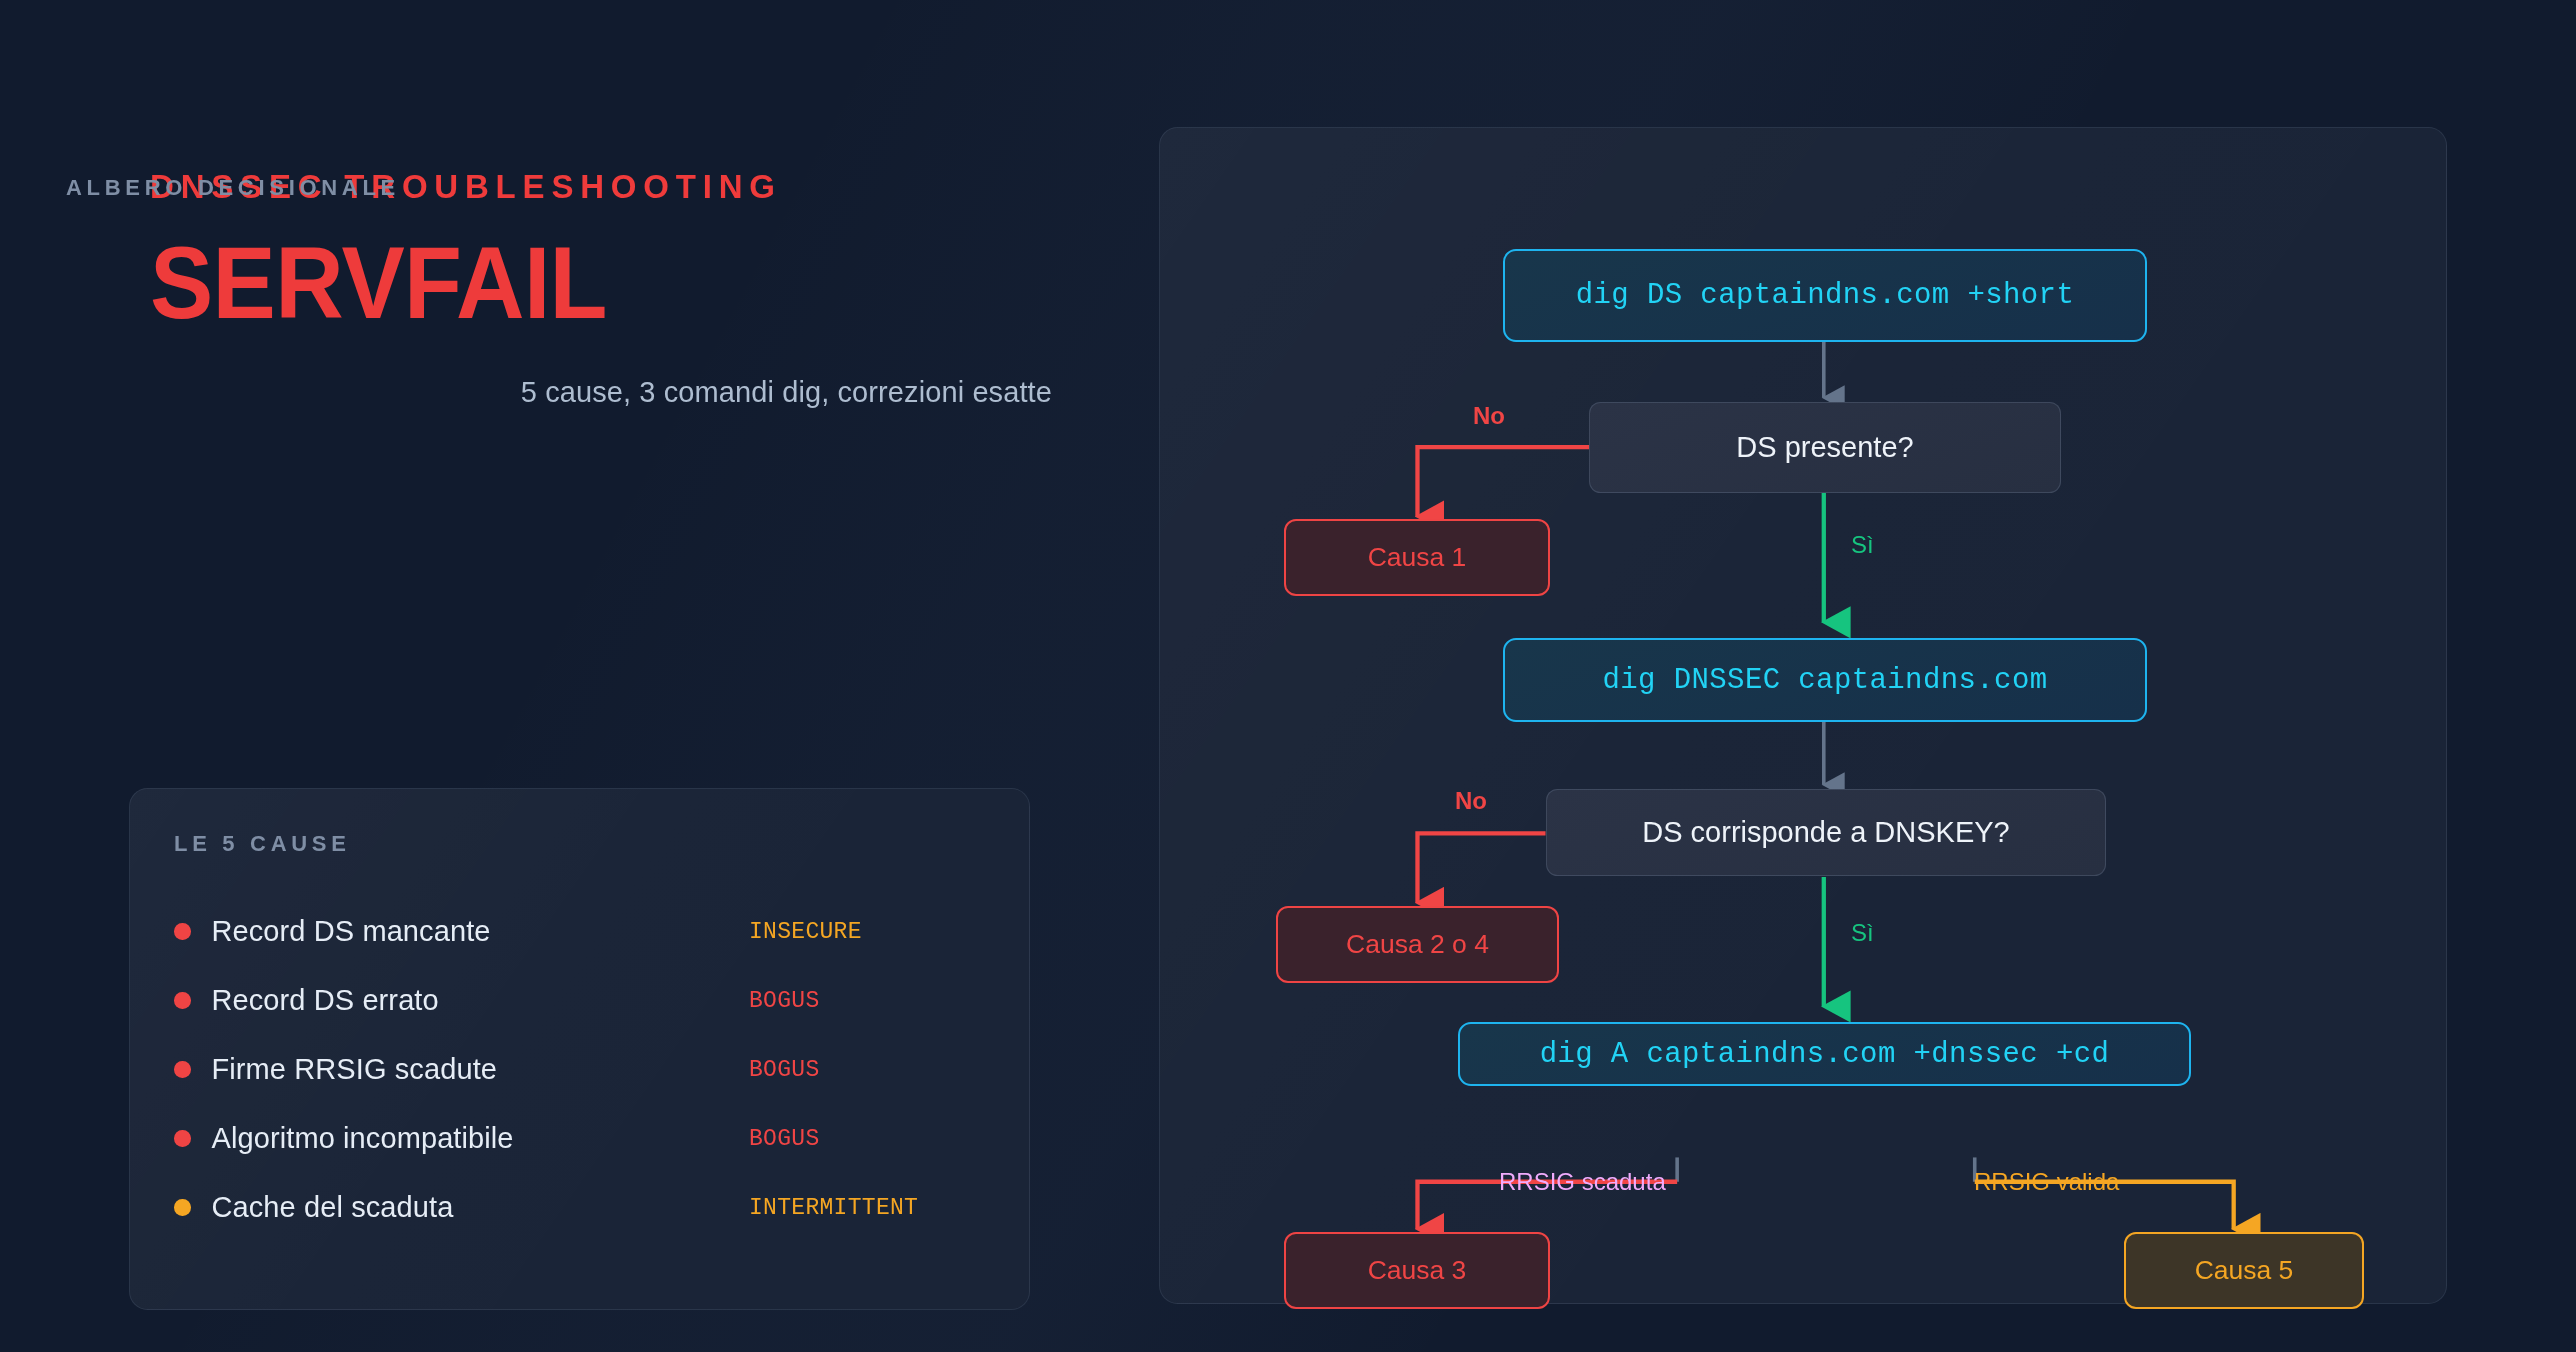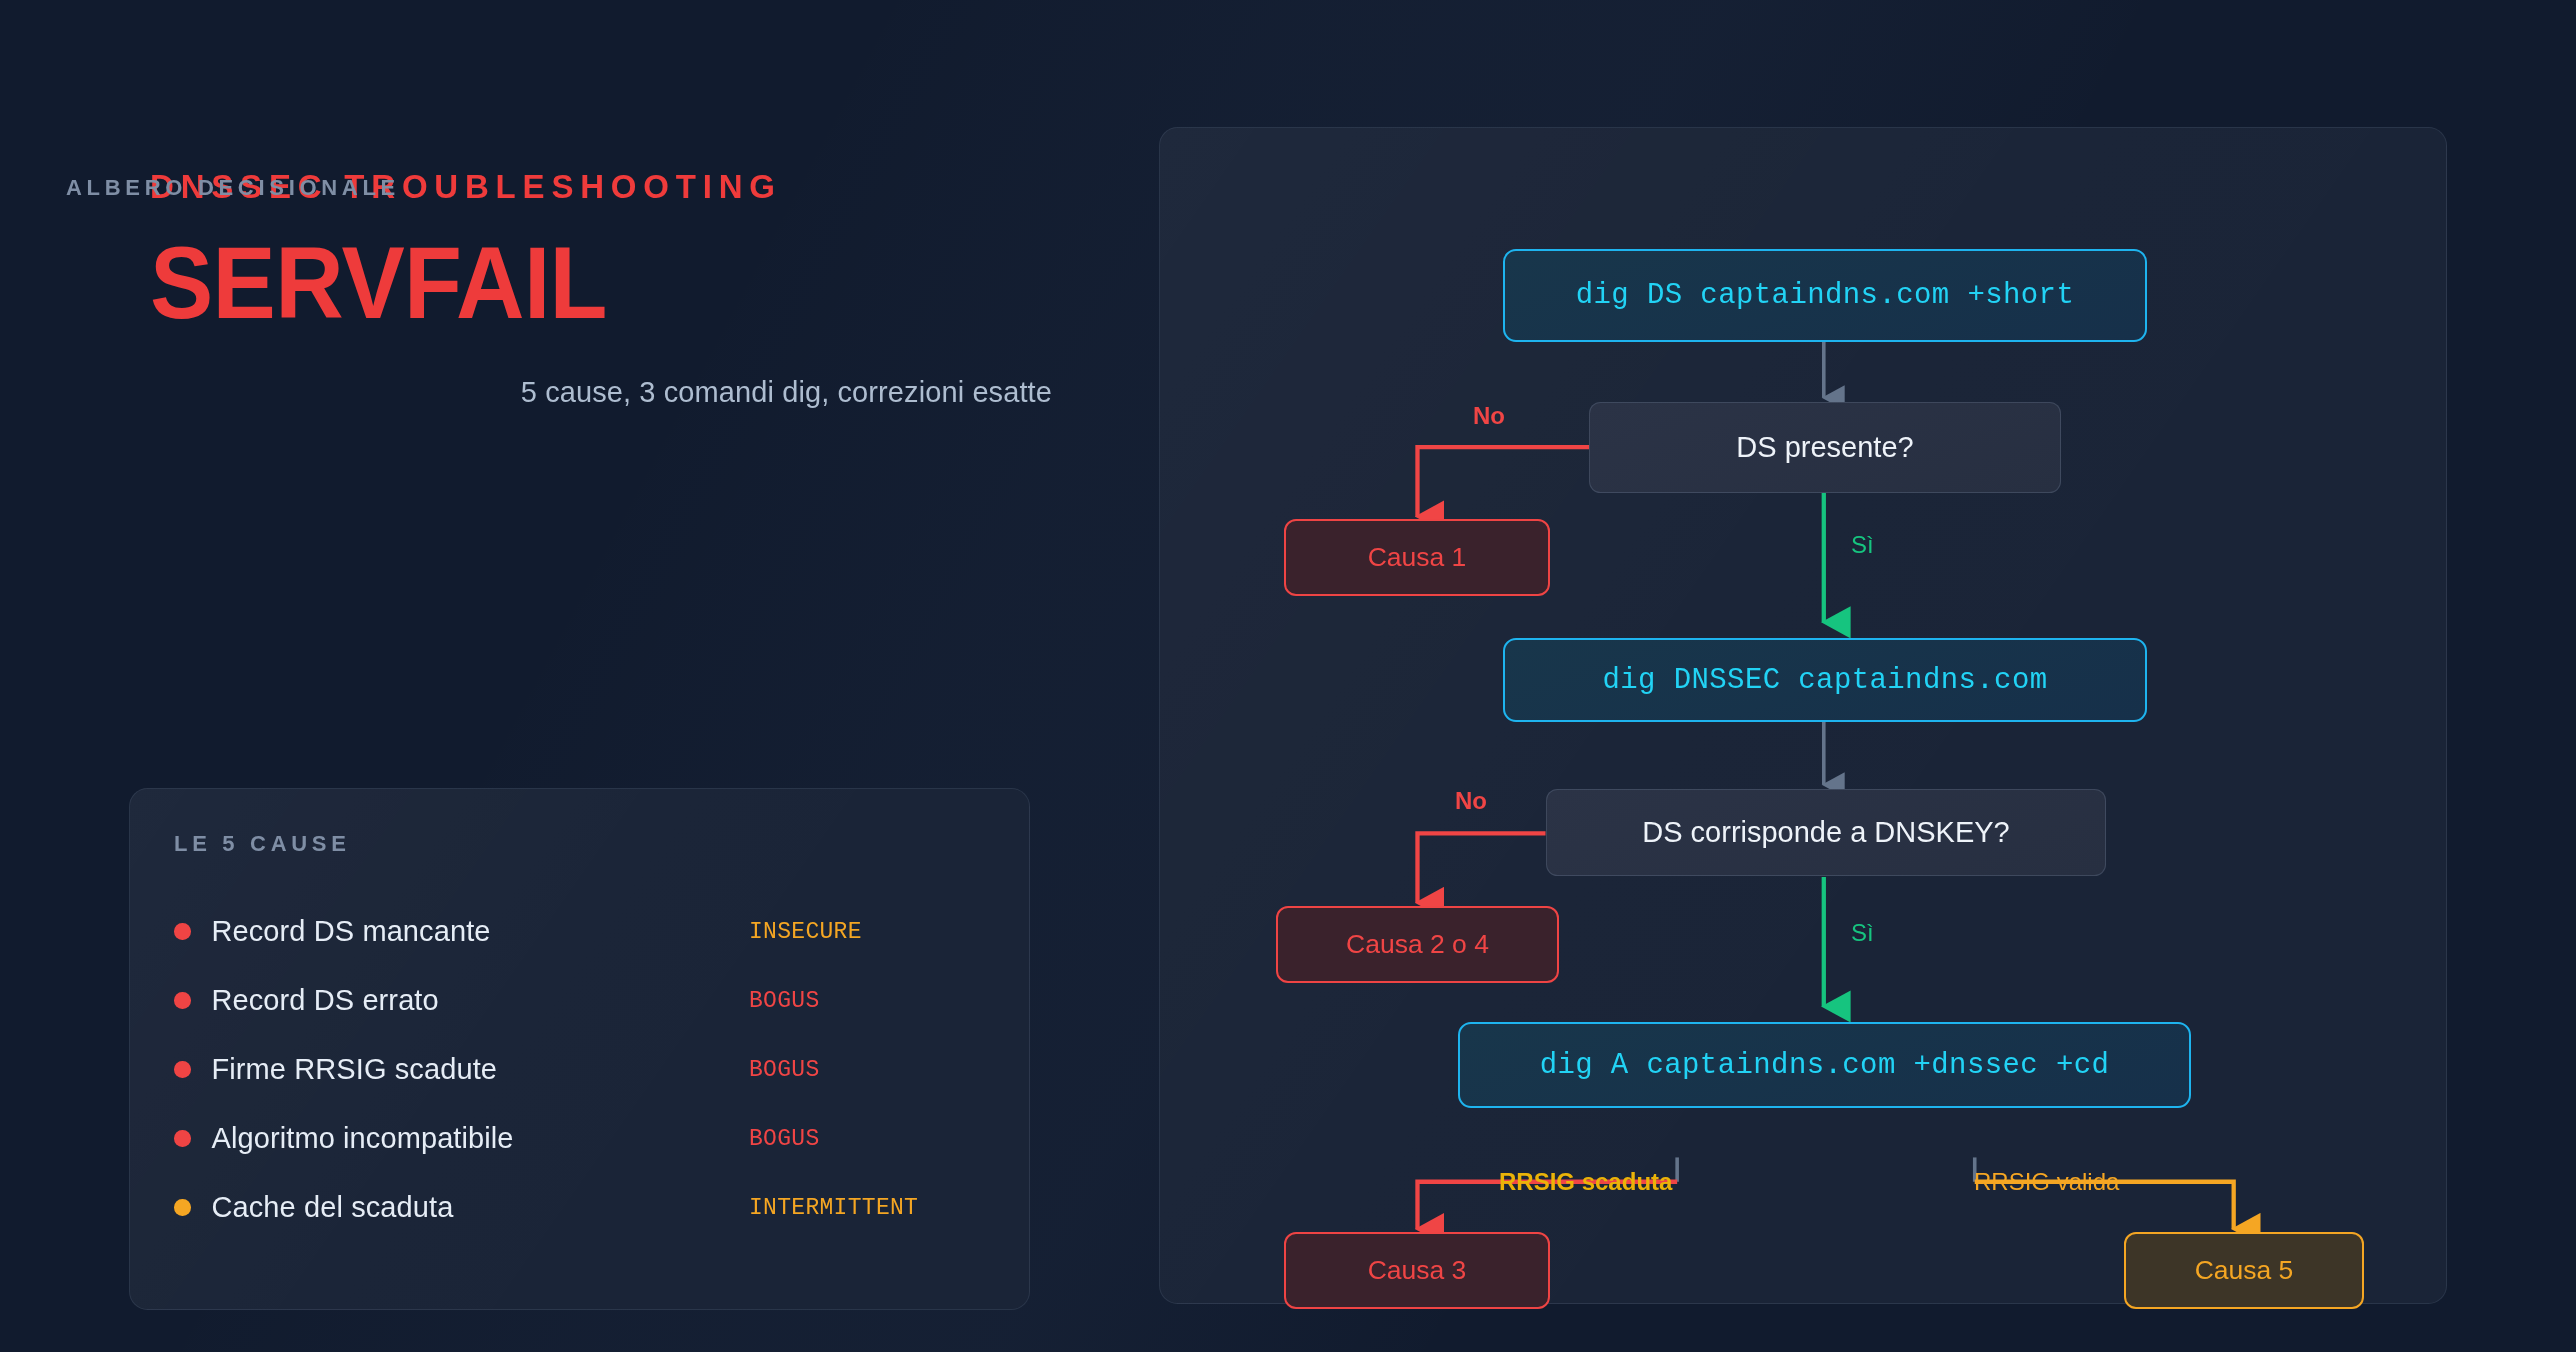--- a/index.html
+++ b/index.html
@@ -245,21 +245,21 @@
   .edge-label {
     position: absolute;
     z-index: 4;
     font-size: 24px;
     font-weight: 700;
     white-space: nowrap;
   }
   .edge-label.red   { color: #f04545; }
   .edge-label.green { color: #16c47f; font-weight: 400; }
   .edge-label.amber { color: #f5a623; font-weight: 400; }
-  .edge-label.redthin { color: #eab308; font-weight: 700; }
+  .edge-label.redthin { color: #f0abfc; font-weight: 400; }
 </style>
 </head>
 <body>
 
 <div class="bg-sheen"></div>
 
 <div class="page">
 
   <div class="left-col">
     <div class="eyebrow">DNSSEC TROUBLESHOOTING</div>
@@ -360,21 +360,21 @@
   </div>
 
   <div class="node decision" style="left:1546px; top:789px; width:560px; height:87px;">
     <span class="node-text">DS corrisponde a DNSKEY?</span>
   </div>
 
   <div class="node cause-red" style="left:1276px; top:906px; width:283px; height:77px;">
     <span class="node-text">Causa 2 o 4</span>
   </div>
 
-  <div class="node cmd" style="left:1458px; top:1022px; width:733px; height:86px;">
+  <div class="node cmd" style="left:1458px; top:1022px; width:733px; height:64px;">
     <span class="node-text">dig A captaindns.com +dnssec +cd</span>
   </div>
 
   <div class="node cause-red" style="left:1284px; top:1232px; width:266px; height:77px;">
     <span class="node-text">Causa 3</span>
   </div>
 
   <div class="node cause-amber" style="left:2124px; top:1232px; width:240px; height:77px;">
     <span class="node-text">Causa 5</span>
   </div>

